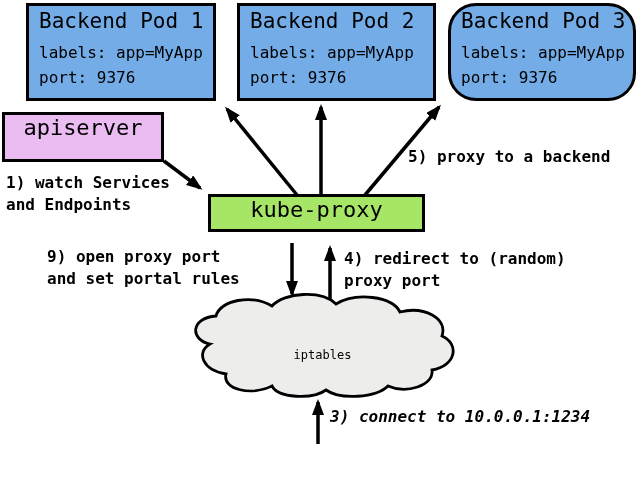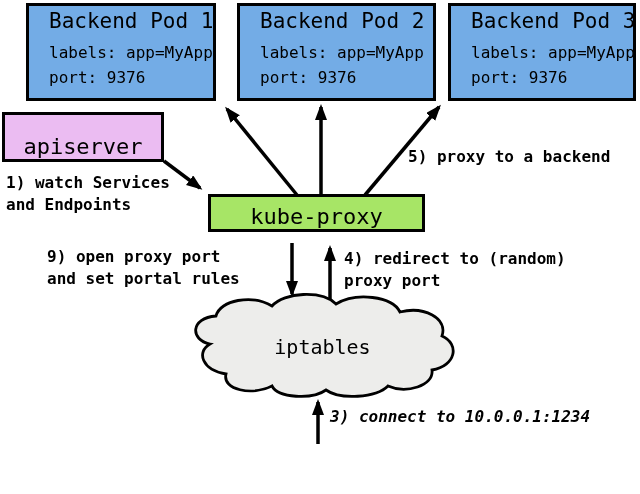--- a/index.html
+++ b/index.html
@@ -17,48 +17,48 @@
     left: 0; top: 0;
     width: 640px; height: 494px;
     z-index: 1;
   }
   .box {
     position: absolute;
     box-sizing: border-box;
     border: 3px solid #000;
     z-index: 2;
   }
-  .pod { background: var(--pod_fill); width: 190px; height: 98px; top: 3px; padding: 2px 0 0 20px; }
+  .pod { background: var(--pod_fill); width: 190px; height: 98px; top: 3px; padding: 2px 0 0 10px; }
   .pod-title { font-size: 21px; line-height: 1.3; margin: 0 0 6px 0; white-space: nowrap; }
   .pod-line  { font-size: 16px; line-height: 1.55; white-space: nowrap; }
   .node-title {
-    display: flex; align-items: flex-end; justify-content: center;
+    display: flex; align-items: flex-start; justify-content: center;
     font-size: 22px; white-space: nowrap;
   }
   #apiserver-box { left: 2px;  top: 112px; width: 162px; height: 50px; background: var(--apiserver_fill); }
   #kube-proxy-box { left: 208px; top: 194px; width: 217px; height: 38px; background: var(--kube_proxy_fill); }
   #client-box { left: 222px; top: 443px; width: 193px; height: 50px; background: var(--client_fill); }
   .annotation {
     position: absolute;
     font-size: 16px;
     font-weight: bold;
     line-height: 1.38;
     white-space: pre-line;
     z-index: 3;
   }
   #label-step1 { left: 6px;   top: 172px; }
   #label-step2 { left: 47px;  top: 246px; }
   #label-step3 { left: 330px; top: 406px; font-style: italic; }
   #label-step4 { left: 344px; top: 248px; }
   #label-step5 { left: 408px; top: 146px; }
   #iptables-label {
     position: absolute;
-    left: 255px; top: 335px; width: 135px;
+    left: 255px; top: 348px; width: 135px;
     text-align: center;
-    font-size: 20px;
+    font-size: 12px;
     z-index: 3;
   }
   .arrow { stroke: var(--line_color); stroke-width: 3.5; fill: none; }
   #cloud-shape { fill: var(--cloud_fill); stroke: var(--line_color); stroke-width: 2.8; }
 </style>
 </head>
 <body>
 
 <div id="canvas">
 
@@ -95,21 +95,21 @@
   <div class="box pod" style="left:26px;">
     <div class="pod-title">Backend Pod 1</div>
     <div class="pod-line">labels: app=MyApp</div>
     <div class="pod-line">port: 9376</div>
   </div>
   <div class="box pod" style="left:237px; width:199px;">
     <div class="pod-title">Backend Pod 2</div>
     <div class="pod-line">labels: app=MyApp</div>
     <div class="pod-line">port: 9376</div>
   </div>
-  <div class="box pod" style="left:448px; width:188px;">
+  <div class="box pod" style="left:448px; width:188px;border-radius:28px;">
     <div class="pod-title">Backend Pod 3</div>
     <div class="pod-line">labels: app=MyApp</div>
     <div class="pod-line">port: 9376</div>
   </div>
 
   <div class="box node-title" id="apiserver-box">
     <span>apiserver</span>
   </div>
 
   <div class="box node-title" id="kube-proxy-box">

